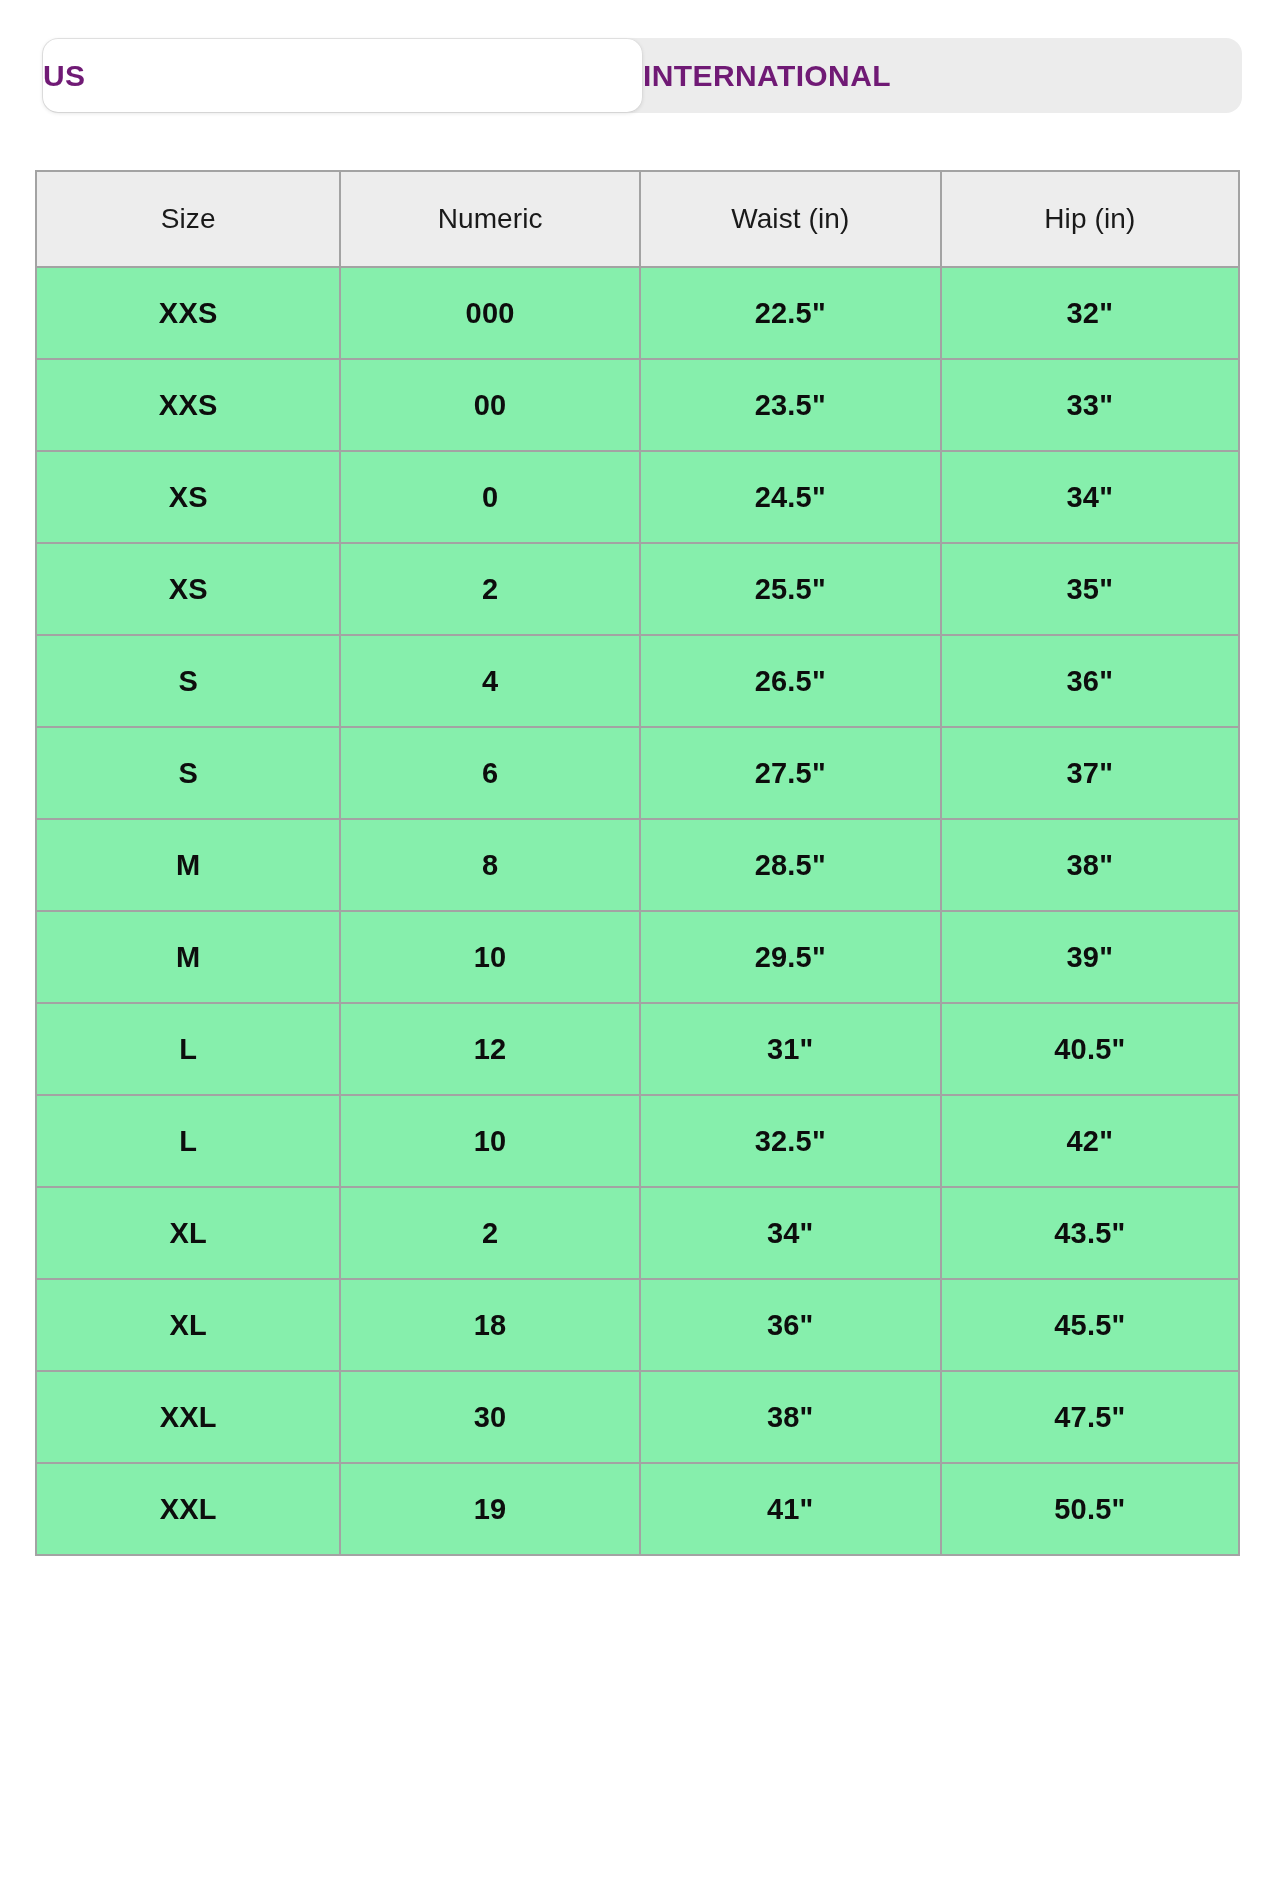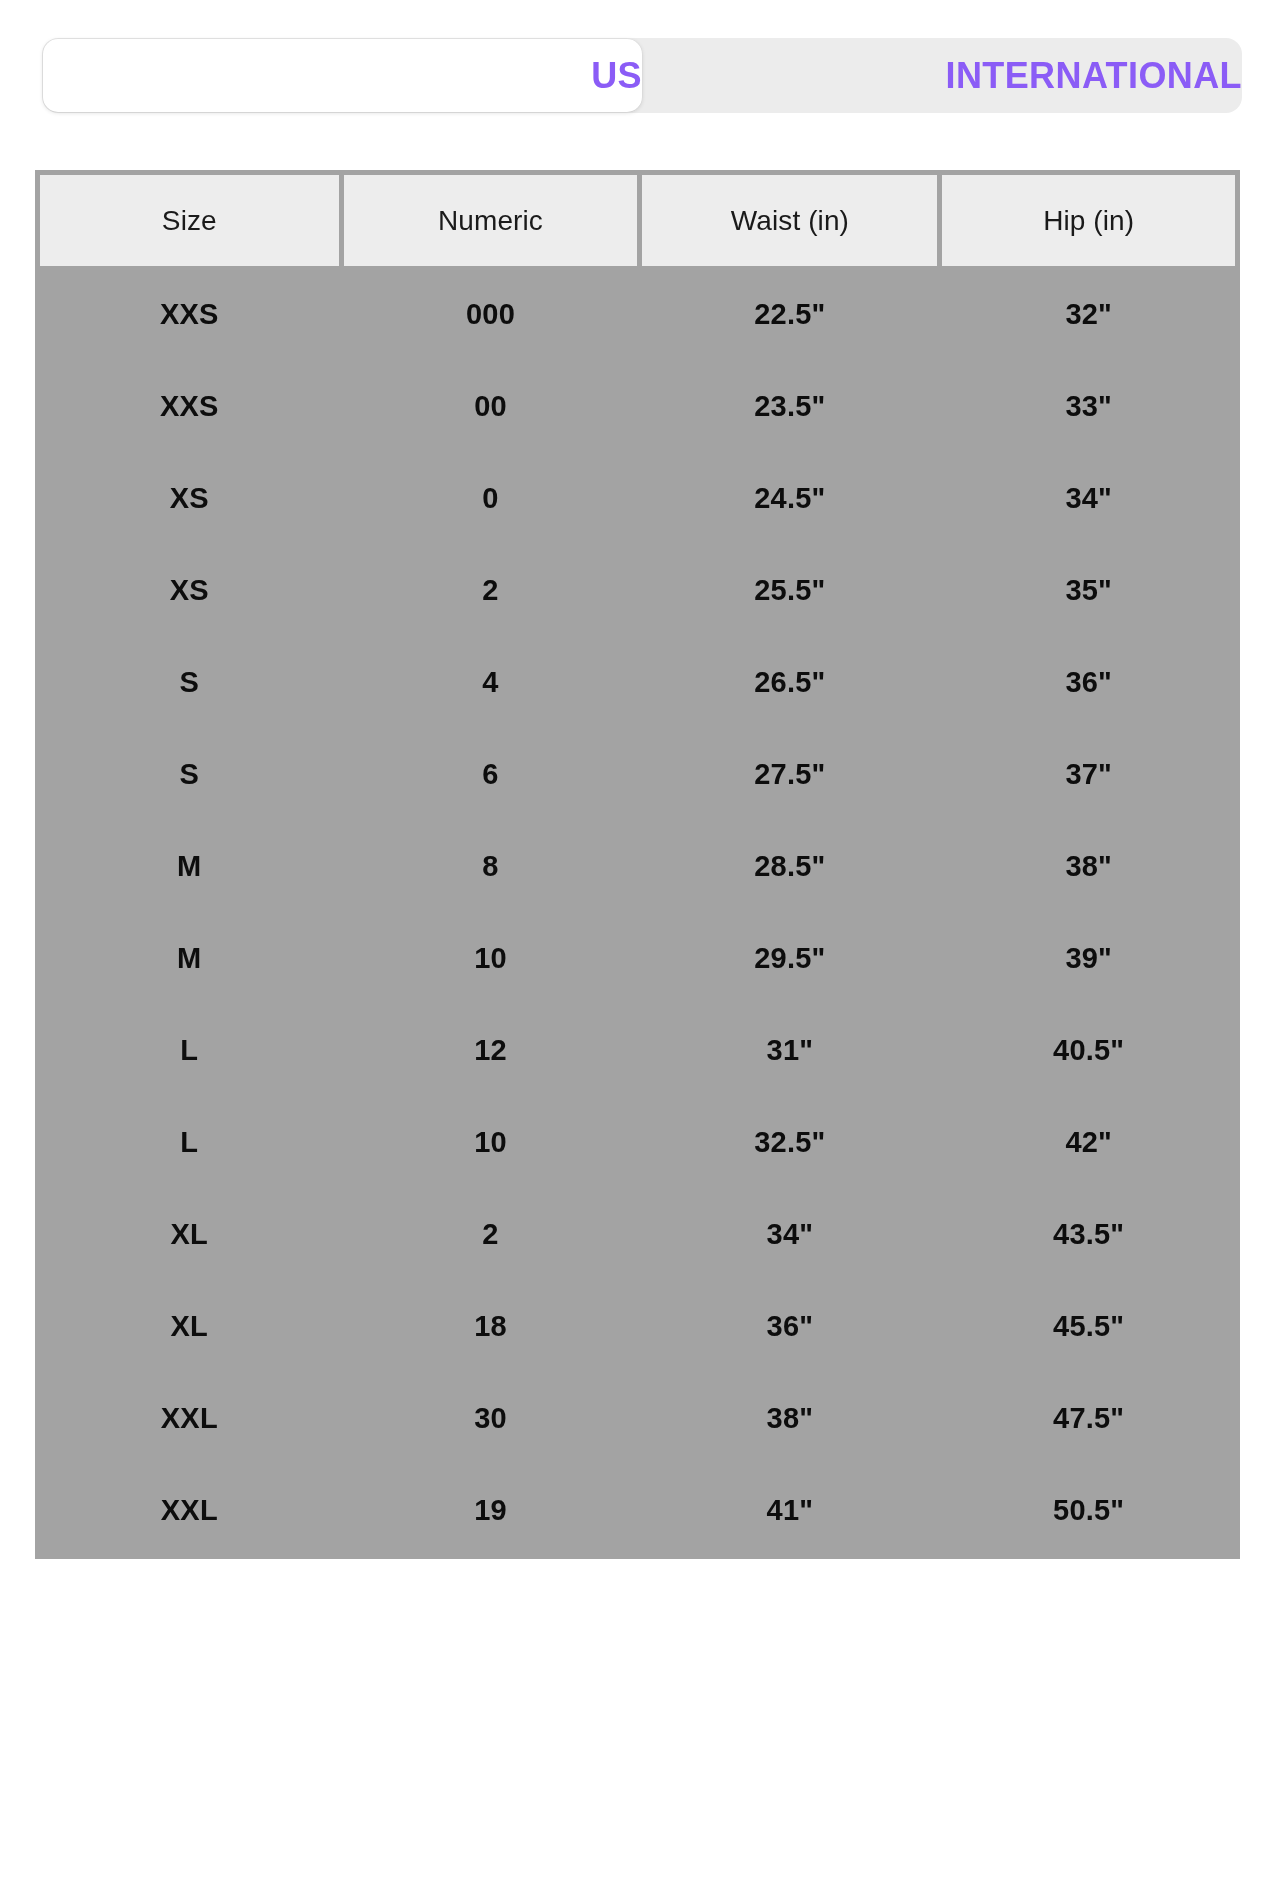--- a/index.html
+++ b/index.html
@@ -39,25 +39,25 @@
     background: #ececec;
     border-radius: 16px;
     box-sizing: border-box;
     position: relative;
     overflow: visible;
   }
   .seg-btn {
     flex: 1 1 50%;
     display: flex;
     align-items: center;
-    justify-content: flex-end;
-    font-size: 36px;
+    justify-content: flex-start;
+    font-size: 30px;
     font-weight: 700;
     letter-spacing: 0.4px;
-    color: #8b5cf6;
+    color: #701a75;
     border-radius: 16px;
     box-sizing: border-box;
     cursor: pointer;
     user-select: none;
     position: relative;
     z-index: 1;
     background: transparent;
   }
   .seg-btn.active {
     background: #ffffff;
@@ -78,33 +78,33 @@
   }
   .size-table col.c-size    { width: 25.3%; }
   .size-table col.c-numeric { width: 24.9%; }
   .size-table col.c-waist   { width: 25.0%; }
   .size-table col.c-hip     { width: 24.8%; }
 
   .size-table th,
   .size-table td {
     text-align: center;
     vertical-align: middle;
-    border: 5px solid #a3a3a3;
+    border: 2px solid #a3a3a3;
     box-sizing: border-box;
   }
   .size-table thead th {
     background: #ededed;
     height: 96px;
     font-size: 28px;
     font-weight: 400;
     color: #1a1a1a;
     letter-spacing: 0.1px;
   }
   .size-table tbody td {
-    background: #a3a3a3;
+    background: #86efac;
     height: 92px;
     font-size: 29px;
     font-weight: 700;
     color: #0d0d0d;
     letter-spacing: 0.2px;
   }
 </style>
 </head>
 <body>
 

